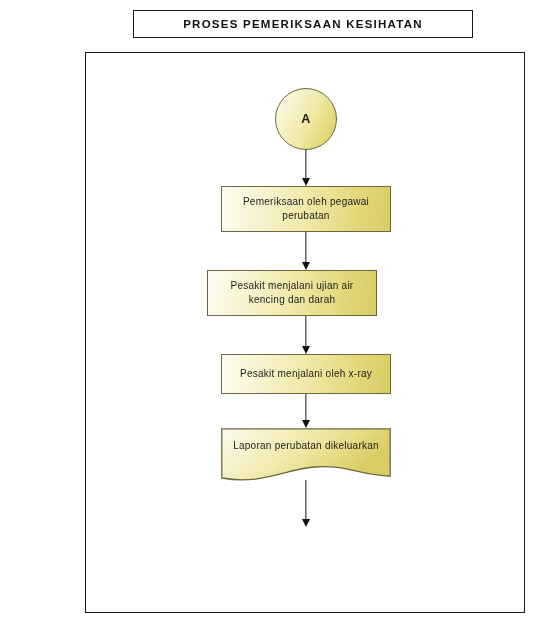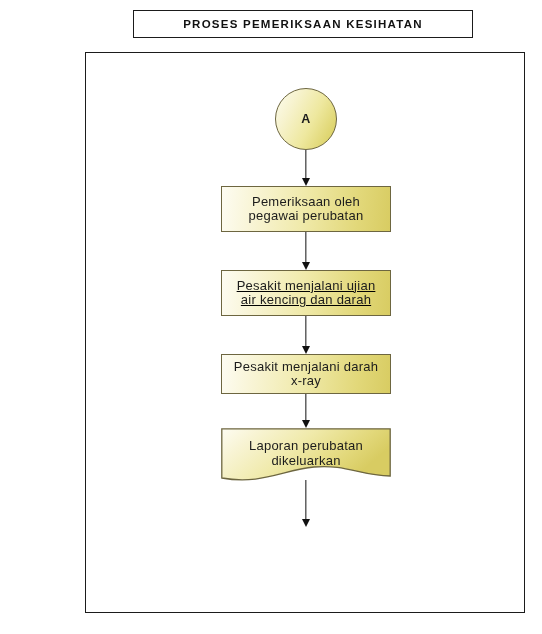--- a/index.html
+++ b/index.html
@@ -55,21 +55,21 @@
     height: 561px;
     border: 1.4px solid #1b1b1b;
     background: #ffffff;
     box-sizing: border-box;
   }
 
   
   .node-text {
     position: relative;
     z-index: 3;
-    font-size: 13px;
+    font-size: 10px;
     line-height: 14.5px;
     color: #1c1c1c;
     text-align: center;
     padding: 0 10px;
     letter-spacing: 0.25px;
     pointer-events: none;
   }
 
   
   .connector-circle {
@@ -106,21 +106,21 @@
         #fdfcf2 0%,
         #f8f4d4 20%,
         #f0eaab 48%,
         #e2d87a 80%,
         #d8cc62 100%);
     display: flex;
     align-items: center;
     justify-content: center;
   }
   #node-box-1 { left: 186px; top: 186px; width: 170px; height: 46px; }
-  #node-box-2 { left: 186px; top: 270px; width: 170px; height: 46px; text-decoration: underline; }
+  #node-box-2 { left: 172px; top: 270px; width: 170px; height: 46px; }
   #node-box-3 { left: 186px; top: 354px; width: 170px; height: 40px; }
 
   
   .document-shape {
     position: absolute;
     left: 186px;
     top: 428px;
     width: 170px;
     height: 62px;
     display: flex;
@@ -226,21 +226,21 @@
   <div class="process-box" id="node-box-2">
     <span class="node-text">Pesakit menjalani ujian air kencing dan darah</span>
   </div>
 
   <div class="connector" id="arrow-3">
     <div class="stem"></div>
     <div class="head"></div>
   </div>
 
   <div class="process-box" id="node-box-3">
-    <span class="node-text">Pesakit menjalani darah x-ray</span>
+    <span class="node-text">Pesakit menjalani oleh x-ray</span>
   </div>
 
   <div class="connector" id="arrow-4">
     <div class="stem"></div>
     <div class="head"></div>
   </div>
 
   <div class="document-shape">
     <svg viewBox="0 0 170 62" preserveAspectRatio="none">
       <defs>

